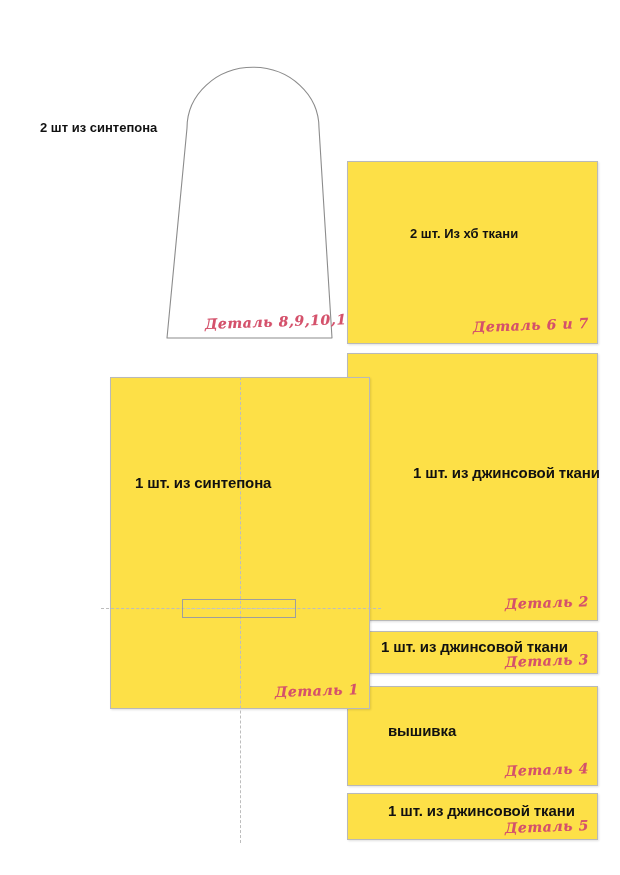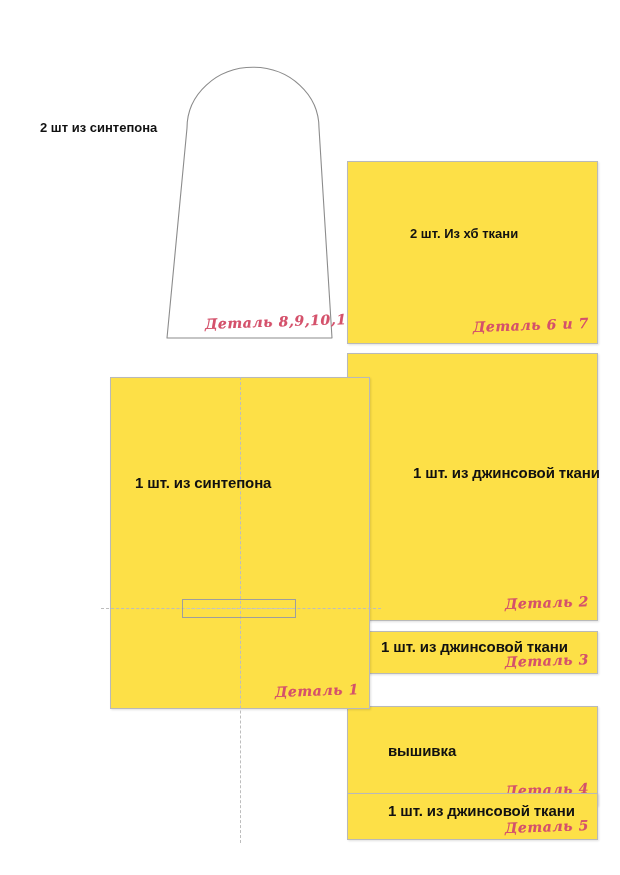--- a/index.html
+++ b/index.html
@@ -121,21 +121,21 @@
   <div class="piece-box" style="left:347px; top:353px; width:251px; height:268px;">
     <div class="note" style="left:65px; top:110px;">1 шт. из джинсовой ткани</div>
     <div class="part-label" style="right:8px; bottom:8px; left:auto;">Деталь 2</div>
   </div>
 
   <div class="piece-box" style="left:347px; top:631px; width:251px; height:43px;">
     <div class="note" style="left:33px; top:6px;">1 шт. из джинсовой ткани</div>
     <div class="part-label" style="right:8px; bottom:3px; left:auto;">Деталь 3</div>
   </div>
 
-  <div class="piece-box" style="left:347px; top:686px; width:251px; height:100px;margin-top:20px;">
+  <div class="piece-box" style="left:347px; top:686px; width:251px; height:100px;">
     <div class="note" style="left:40px; top:35px;">вышивка</div>
     <div class="part-label" style="right:8px; bottom:6px; left:auto;">Деталь 4</div>
   </div>
 
   <div class="piece-box" style="left:347px; top:793px; width:251px; height:47px;">
     <div class="note" style="left:40px; top:8px;">1 шт. из джинсовой ткани</div>
     <div class="part-label" style="right:8px; bottom:3px; left:auto;">Деталь 5</div>
   </div>
 
   <div class="piece-box" style="left:70px; top:377px; width:260px; height:332px;margin-left:40px;">

